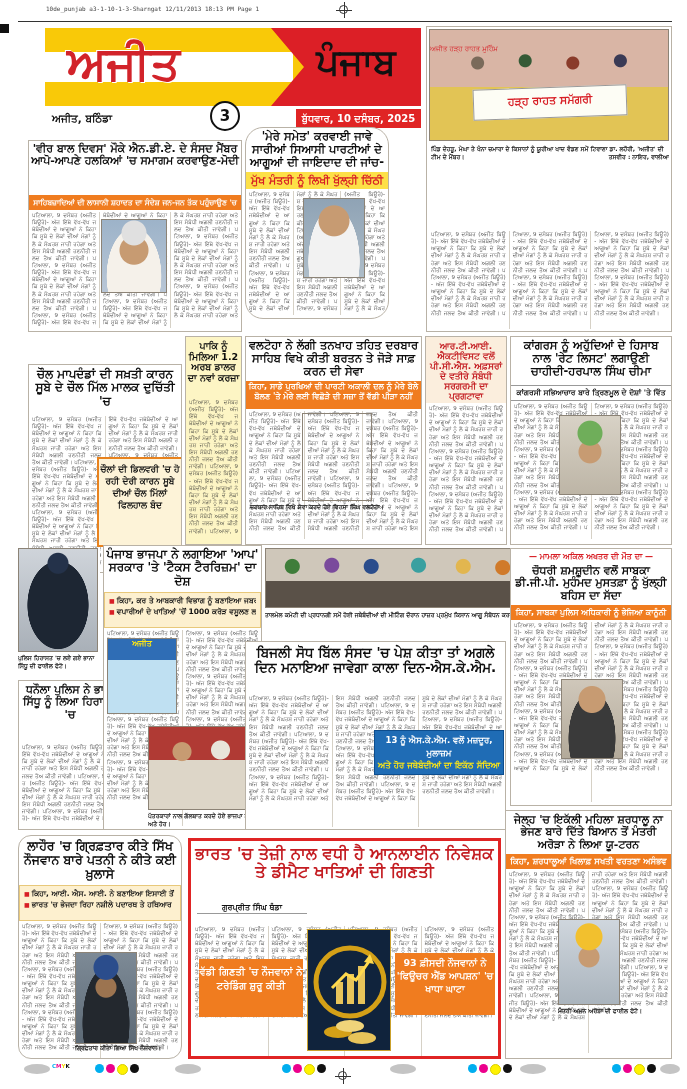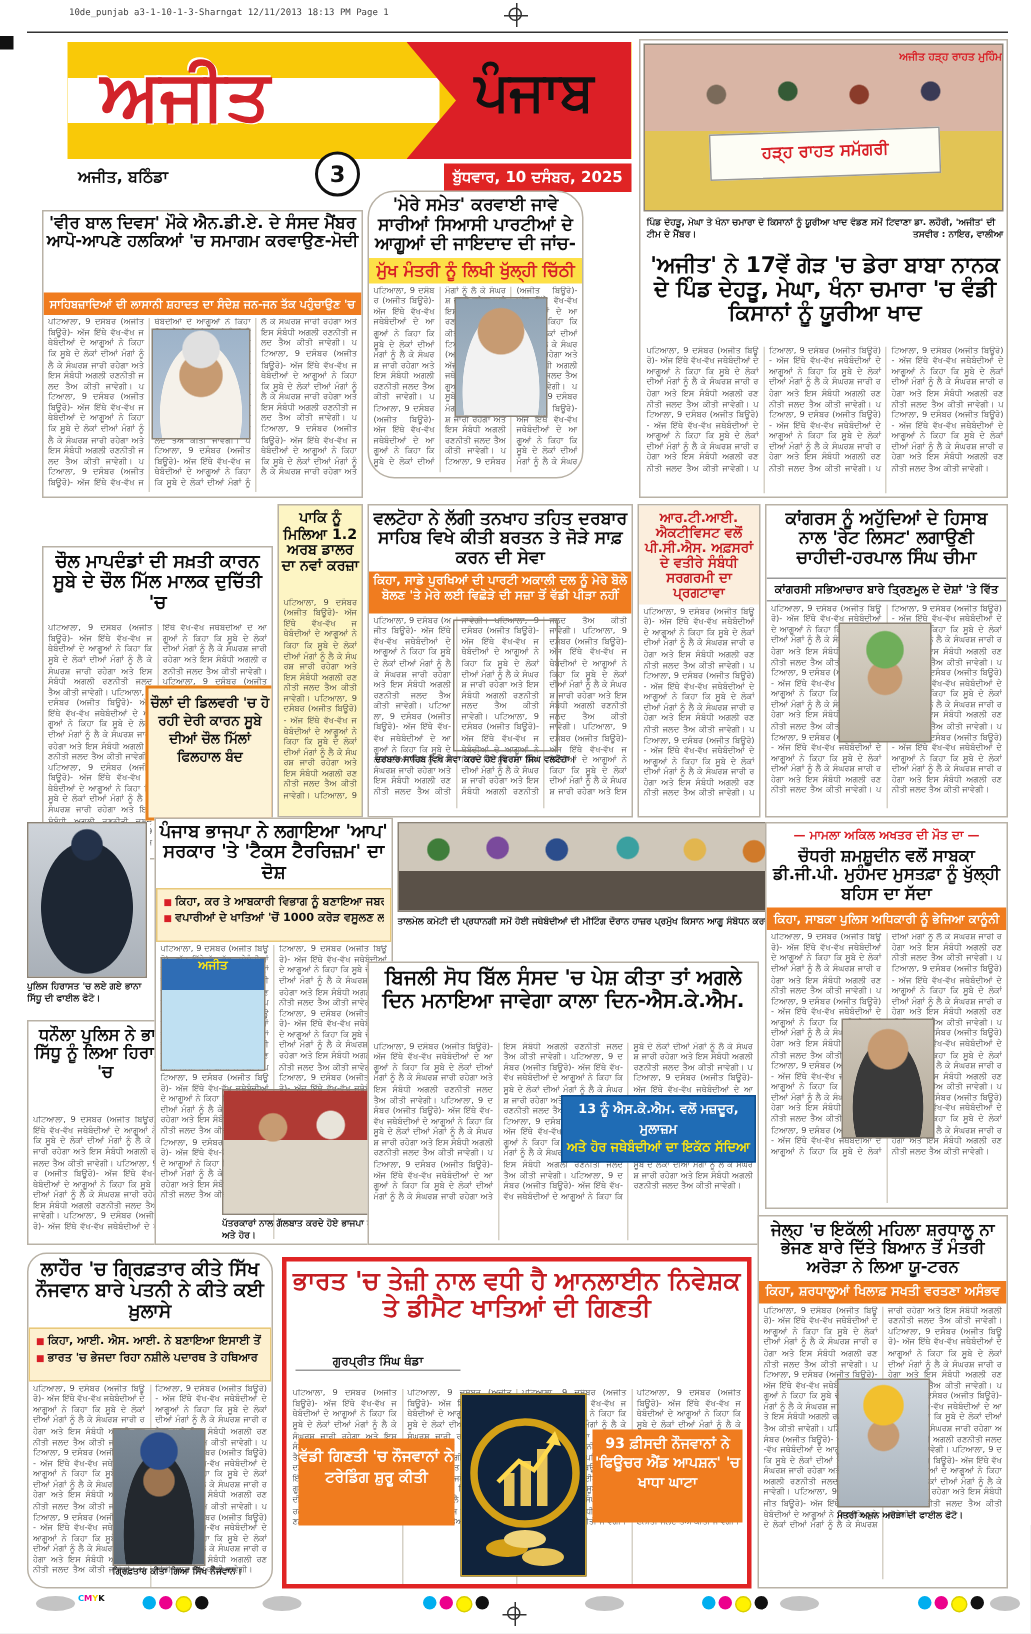--- a/index.html
+++ b/index.html
@@ -74,29 +74,28 @@
   <div class="pagenum">3</div>
   <div class="datebar">ਬੁੱਧਵਾਰ, 10 ਦਸੰਬਰ, 2025</div>
 
   <div class="art" style="left:426px;top:26px;width:246px;height:306px;">
     <div class="photo" style="left:2px;top:2px;width:240px;height:112px;background:
         radial-gradient(circle at 20% 30%,#7a6a5a 0 6px,transparent 7px),
         radial-gradient(circle at 40% 28%,#355a36 0 6px,transparent 7px),
         radial-gradient(circle at 60% 30%,#8a3b2a 0 6px,transparent 7px),
         radial-gradient(circle at 80% 28%,#3a3a55 0 6px,transparent 7px),
         linear-gradient(#d9b5a5 0 52%,#e2c455 52% 100%);">
-      <div style="position:absolute;left:0;top:4px;width:100%;text-align:right;color:#d81f26;font-size:7px;font-weight:bold;">ਅਜੀਤ ਹੜ੍ਹ ਰਾਹਤ ਮੁਹਿੰਮ</div>
+      <div style="position:absolute;left:0;top:15px;width:100%;text-align:left;color:#d81f26;font-size:7px;font-weight:normal;">ਅਜੀਤ ਹੜ੍ਹ ਰਾਹਤ ਮੁਹਿੰਮ</div>
       <div style="position:absolute;left:18%;top:52%;width:64%;height:26%;background:#fdfdf5;border:1px solid #999;
                   text-align:center;font-weight:bold;color:#d81f26;font-size:11px;line-height:2.4;transform:rotate(-2deg);">ਹੜ੍ਹ ਰਾਹਤ ਸਮੱਗਰੀ</div>
     </div>
     <div class="cap" style="position:absolute;left:4px;top:118px;width:238px;height:22px;">
       <span>ਪਿੰਡ ਦੇਹੜੂ, ਮੇਘਾ ਤੇ ਖੰਨਾ ਚਮਾਰਾ ਦੇ ਕਿਸਾਨਾਂ ਨੂੰ ਯੂਰੀਆ ਖਾਦ ਵੰਡਣ ਸਮੇਂ ਟਿਵਾਣਾ ਡਾ. ਲਹੌਰੀ, 'ਅਜੀਤ' ਦੀ ਟੀਮ ਦੇ ਮੈਂਬਰ।</span>
       <span style="float:right">ਤਸਵੀਰ : ਨਾਇਰ, ਵਾਲੀਆ</span>
     </div>
-    <div class="hl" style="position:absolute;left:3px;top:142px;width:240px;height:58px;font-size:14.5px;">'ਅਜੀਤ' ਨੇ 17ਵੇਂ ਗੇੜ 'ਚ ਡੇਰਾ ਬਾਬਾ ਨਾਨਕ ਦੇ ਪਿੰਡ ਦੇਹੜੂ, ਮੇਘਾ, ਖੰਨਾ ਚਮਾਰਾ 'ਚ ਵੰਡੀ ਕਿਸਾਨਾਂ ਨੂੰ ਯੂਰੀਆ ਖਾਦ</div>
     <div class="bt" style="position:absolute;left:4px;top:204px;width:238px;height:98px;column-count:3;">ਪਟਿਆਲਾ, 9 ਦਸੰਬਰ (ਅਜੀਤ ਬਿਊਰੋ)- ਅੱਜ ਇੱਥੇ ਵੱਖ-ਵੱਖ ਜਥੇਬੰਦੀਆਂ ਦੇ ਆਗੂਆਂ ਨੇ ਕਿਹਾ ਕਿ ਸੂਬੇ ਦੇ ਲੋਕਾਂ ਦੀਆਂ ਮੰਗਾਂ ਨੂੰ ਲੈ ਕੇ ਸੰਘਰਸ਼ ਜਾਰੀ ਰਹੇਗਾ ਅਤੇ ਇਸ ਸੰਬੰਧੀ ਅਗਲੀ ਰਣਨੀਤੀ ਜਲਦ ਤੈਅ ਕੀਤੀ ਜਾਵੇਗੀ। ਪਟਿਆਲਾ, 9 ਦਸੰਬਰ (ਅਜੀਤ ਬਿਊਰੋ)- ਅੱਜ ਇੱਥੇ ਵੱਖ-ਵੱਖ ਜਥੇਬੰਦੀਆਂ ਦੇ ਆਗੂਆਂ ਨੇ ਕਿਹਾ ਕਿ ਸੂਬੇ ਦੇ ਲੋਕਾਂ ਦੀਆਂ ਮੰਗਾਂ ਨੂੰ ਲੈ ਕੇ ਸੰਘਰਸ਼ ਜਾਰੀ ਰਹੇਗਾ ਅਤੇ ਇਸ ਸੰਬੰਧੀ ਅਗਲੀ ਰਣਨੀਤੀ ਜਲਦ ਤੈਅ ਕੀਤੀ ਜਾਵੇਗੀ। ਪਟਿਆਲਾ, 9 ਦਸੰਬਰ (ਅਜੀਤ ਬਿਊਰੋ)- ਅੱਜ ਇੱਥੇ ਵੱਖ-ਵੱਖ ਜਥੇਬੰਦੀਆਂ ਦੇ ਆਗੂਆਂ ਨੇ ਕਿਹਾ ਕਿ ਸੂਬੇ ਦੇ ਲੋਕਾਂ ਦੀਆਂ ਮੰਗਾਂ ਨੂੰ ਲੈ ਕੇ ਸੰਘਰਸ਼ ਜਾਰੀ ਰਹੇਗਾ ਅਤੇ ਇਸ ਸੰਬੰਧੀ ਅਗਲੀ ਰਣਨੀਤੀ ਜਲਦ ਤੈਅ ਕੀਤੀ ਜਾਵੇਗੀ। ਪਟਿਆਲਾ, 9 ਦਸੰਬਰ (ਅਜੀਤ ਬਿਊਰੋ)- ਅੱਜ ਇੱਥੇ ਵੱਖ-ਵੱਖ ਜਥੇਬੰਦੀਆਂ ਦੇ ਆਗੂਆਂ ਨੇ ਕਿਹਾ ਕਿ ਸੂਬੇ ਦੇ ਲੋਕਾਂ ਦੀਆਂ ਮੰਗਾਂ ਨੂੰ ਲੈ ਕੇ ਸੰਘਰਸ਼ ਜਾਰੀ ਰਹੇਗਾ ਅਤੇ ਇਸ ਸੰਬੰਧੀ ਅਗਲੀ ਰਣਨੀਤੀ ਜਲਦ ਤੈਅ ਕੀਤੀ ਜਾਵੇਗੀ। ਪਟਿਆਲਾ, 9 ਦਸੰਬਰ (ਅਜੀਤ ਬਿਊਰੋ)- ਅੱਜ ਇੱਥੇ ਵੱਖ-ਵੱਖ ਜਥੇਬੰਦੀਆਂ ਦੇ ਆਗੂਆਂ ਨੇ ਕਿਹਾ ਕਿ ਸੂਬੇ ਦੇ ਲੋਕਾਂ ਦੀਆਂ ਮੰਗਾਂ ਨੂੰ ਲੈ ਕੇ ਸੰਘਰਸ਼ ਜਾਰੀ ਰਹੇਗਾ ਅਤੇ ਇਸ ਸੰਬੰਧੀ ਅਗਲੀ ਰਣਨੀਤੀ ਜਲਦ ਤੈਅ ਕੀਤੀ ਜਾਵੇਗੀ। ਪਟਿਆਲਾ, 9 ਦਸੰਬਰ (ਅਜੀਤ ਬਿਊਰੋ)- ਅੱਜ ਇੱਥੇ ਵੱਖ-ਵੱਖ ਜਥੇਬੰਦੀਆਂ ਦੇ ਆਗੂਆਂ ਨੇ ਕਿਹਾ ਕਿ ਸੂਬੇ ਦੇ ਲੋਕਾਂ ਦੀਆਂ ਮੰਗਾਂ ਨੂੰ ਲੈ ਕੇ ਸੰਘਰਸ਼ ਜਾਰੀ ਰਹੇਗਾ ਅਤੇ ਇਸ ਸੰਬੰਧੀ ਅਗਲੀ ਰਣਨੀਤੀ ਜਲਦ ਤੈਅ ਕੀਤੀ ਜਾਵੇਗੀ। </div>
   </div>
 
   <div class="art" style="left:28px;top:140px;width:214px;height:192px;">
     <div class="hl" style="font-size:11px;height:52px;padding:2px 2px 0;">'ਵੀਰ ਬਾਲ ਦਿਵਸ' ਮੌਕੇ ਐਨ.ਡੀ.ਏ. ਦੇ ਸੰਸਦ ਮੈਂਬਰ ਆਪੋ-ਆਪਣੇ ਹਲਕਿਆਂ 'ਚ ਸਮਾਗਮ ਕਰਵਾਉਣ-ਮੋਦੀ</div>
     <div class="sub-orange" style="height:15px;font-size:7.5px;line-height:15px;">ਸਾਹਿਬਜ਼ਾਦਿਆਂ ਦੀ ਲਾਸਾਨੀ ਸ਼ਹਾਦਤ ਦਾ ਸੰਦੇਸ਼ ਜਨ-ਜਨ ਤੱਕ ਪਹੁੰਚਾਉਣ 'ਚ ਕਾਮਯਾਬ ਹੋਵਾਂਗੇ</div>
     <div class="bt" style="margin:2px 3px;height:116px;column-count:3;">ਪਟਿਆਲਾ, 9 ਦਸੰਬਰ (ਅਜੀਤ ਬਿਊਰੋ)- ਅੱਜ ਇੱਥੇ ਵੱਖ-ਵੱਖ ਜਥੇਬੰਦੀਆਂ ਦੇ ਆਗੂਆਂ ਨੇ ਕਿਹਾ ਕਿ ਸੂਬੇ ਦੇ ਲੋਕਾਂ ਦੀਆਂ ਮੰਗਾਂ ਨੂੰ ਲੈ ਕੇ ਸੰਘਰਸ਼ ਜਾਰੀ ਰਹੇਗਾ ਅਤੇ ਇਸ ਸੰਬੰਧੀ ਅਗਲੀ ਰਣਨੀਤੀ ਜਲਦ ਤੈਅ ਕੀਤੀ ਜਾਵੇਗੀ। ਪਟਿਆਲਾ, 9 ਦਸੰਬਰ (ਅਜੀਤ ਬਿਊਰੋ)- ਅੱਜ ਇੱਥੇ ਵੱਖ-ਵੱਖ ਜਥੇਬੰਦੀਆਂ ਦੇ ਆਗੂਆਂ ਨੇ ਕਿਹਾ ਕਿ ਸੂਬੇ ਦੇ ਲੋਕਾਂ ਦੀਆਂ ਮੰਗਾਂ ਨੂੰ ਲੈ ਕੇ ਸੰਘਰਸ਼ ਜਾਰੀ ਰਹੇਗਾ ਅਤੇ ਇਸ ਸੰਬੰਧੀ ਅਗਲੀ ਰਣਨੀਤੀ ਜਲਦ ਤੈਅ ਕੀਤੀ ਜਾਵੇਗੀ। ਪਟਿਆਲਾ, 9 ਦਸੰਬਰ (ਅਜੀਤ ਬਿਊਰੋ)- ਅੱਜ ਇੱਥੇ ਵੱਖ-ਵੱਖ ਜਥੇਬੰਦੀਆਂ ਦੇ ਆਗੂਆਂ ਨੇ ਕਿਹਾ ਕਿ ਸੂਬੇ ਦੇ ਲੋਕਾਂ ਦੀਆਂ ਮੰਗਾਂ ਨੂੰ ਲੈ ਕੇ ਸੰਘਰਸ਼ ਜਾਰੀ ਰਹੇਗਾ ਅਤੇ ਇਸ ਸੰਬੰਧੀ ਅਗਲੀ ਰਣਨੀਤੀ ਜਲਦ ਤੈਅ ਕੀਤੀ ਜਾਵੇਗੀ। ਪਟਿਆਲਾ, 9 ਦਸੰਬਰ (ਅਜੀਤ ਬਿਊਰੋ)- ਅੱਜ ਇੱਥੇ ਵੱਖ-ਵੱਖ ਜਥੇਬੰਦੀਆਂ ਦੇ ਆਗੂਆਂ ਨੇ ਕਿਹਾ ਕਿ ਸੂਬੇ ਦੇ ਲੋਕਾਂ ਦੀਆਂ ਮੰਗਾਂ ਨੂੰ ਲੈ ਕੇ ਸੰਘਰਸ਼ ਜਾਰੀ ਰਹੇਗਾ ਅਤੇ ਇਸ ਸੰਬੰਧੀ ਅਗਲੀ ਰਣਨੀਤੀ ਜਲਦ ਤੈਅ ਕੀਤੀ ਜਾਵੇਗੀ। ਪਟਿਆਲਾ, 9 ਦਸੰਬਰ (ਅਜੀਤ ਬਿਊਰੋ)- ਅੱਜ ਇੱਥੇ ਵੱਖ-ਵੱਖ ਜਥੇਬੰਦੀਆਂ ਦੇ ਆਗੂਆਂ ਨੇ ਕਿਹਾ ਕਿ ਸੂਬੇ ਦੇ ਲੋਕਾਂ ਦੀਆਂ ਮੰਗਾਂ ਨੂੰ ਲੈ ਕੇ ਸੰਘਰਸ਼ ਜਾਰੀ ਰਹੇਗਾ ਅਤੇ ਇਸ ਸੰਬੰਧੀ ਅਗਲੀ ਰਣਨੀਤੀ ਜਲਦ ਤੈਅ ਕੀਤੀ ਜਾਵੇਗੀ। ਪਟਿਆਲਾ, 9 ਦਸੰਬਰ (ਅਜੀਤ ਬਿਊਰੋ)- ਅੱਜ ਇੱਥੇ ਵੱਖ-ਵੱਖ ਜਥੇਬੰਦੀਆਂ ਦੇ ਆਗੂਆਂ ਨੇ ਕਿਹਾ ਕਿ ਸੂਬੇ ਦੇ ਲੋਕਾਂ ਦੀਆਂ ਮੰਗਾਂ ਨੂੰ ਲੈ ਕੇ ਸੰਘਰਸ਼ ਜਾਰੀ ਰਹੇਗਾ ਅਤੇ ਇਸ ਸੰਬੰਧੀ ਅਗਲੀ ਰਣਨੀਤੀ ਜਲਦ ਤੈਅ ਕੀਤੀ ਜਾਵੇਗੀ। ਪਟਿਆਲਾ, 9 ਦਸੰਬਰ (ਅਜੀਤ ਬਿਊਰੋ)- ਅੱਜ ਇੱਥੇ ਵੱਖ-ਵੱਖ ਜਥੇਬੰਦੀਆਂ ਦੇ ਆਗੂਆਂ ਨੇ ਕਿਹਾ ਕਿ ਸੂਬੇ ਦੇ ਲੋਕਾਂ ਦੀਆਂ ਮੰਗਾਂ ਨੂੰ ਲੈ ਕੇ ਸੰਘਰਸ਼ ਜਾਰੀ ਰਹੇਗਾ ਅਤੇ ਇਸ ਸੰਬੰਧੀ ਅਗਲੀ ਰਣਨੀਤੀ ਜਲਦ ਤੈਅ ਕੀਤੀ ਜਾਵੇਗੀ। </div>
     <div class="photo" style="left:72px;top:78px;width:66px;height:74px;background:
         radial-gradient(circle at 50% 18%,#e0e0e0 0 12px,transparent 13px),
         radial-gradient(circle at 50% 42%,#c79b72 0 14px,transparent 15px),

